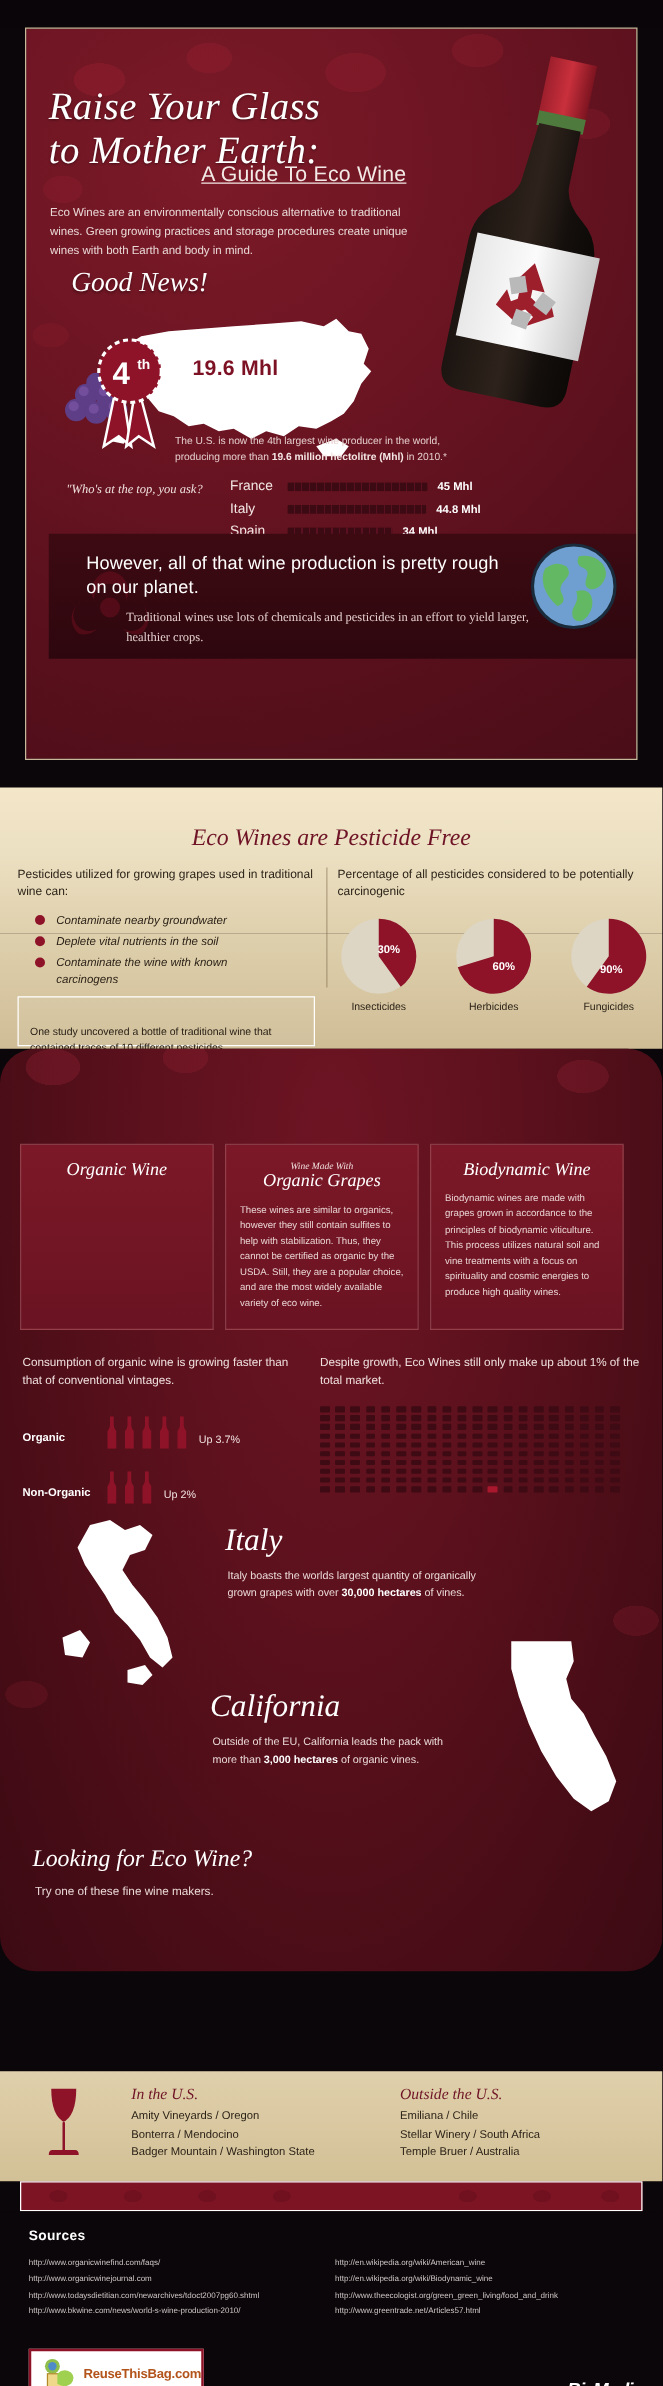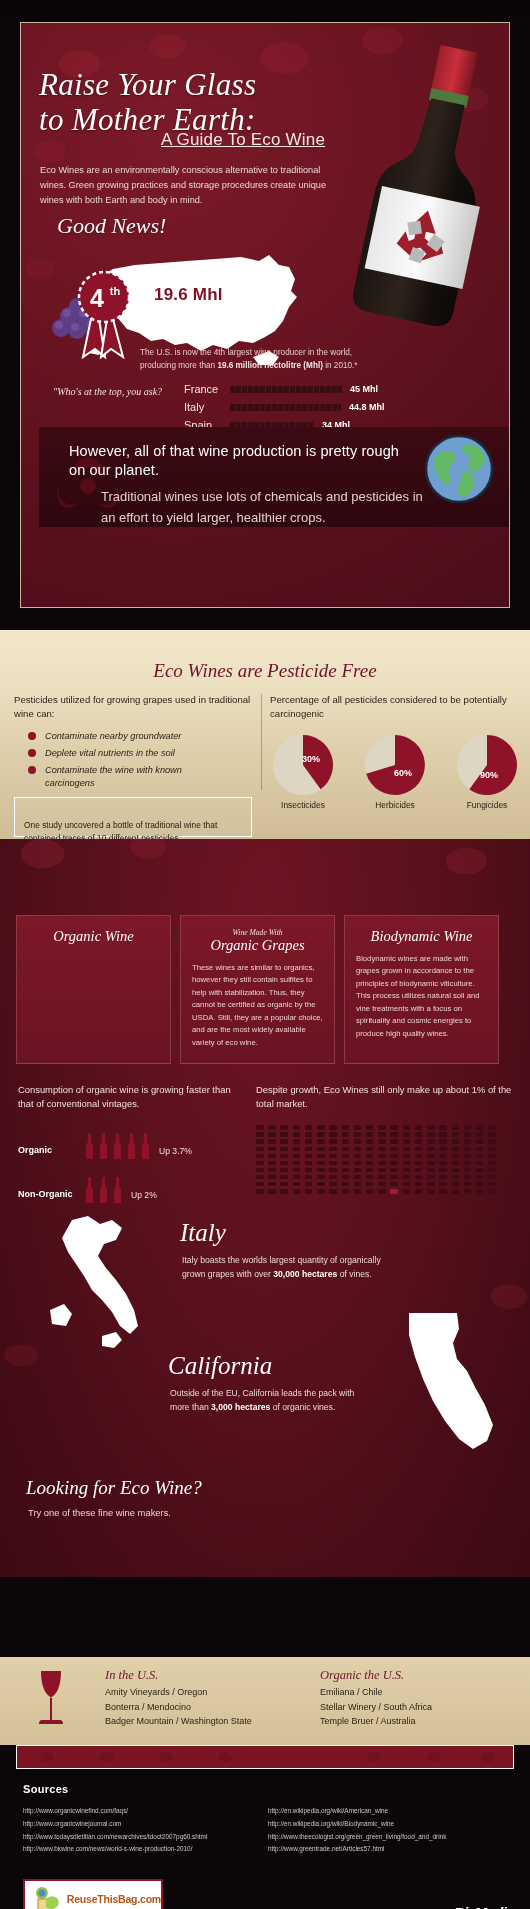--- a/index.html
+++ b/index.html
@@ -102,21 +102,21 @@
   .biohazard {
     position: absolute; left: 18px; top: 28px; width: 62px; height: 62px;
     opacity: .34;
   }
   .however-h {
     position: absolute; left: 30px; top: 15px; width: 330px;
     color: #ffffff; font-size: 14.5px; line-height: 1.28; letter-spacing: .1px;
   }
   .however-p {
     position: absolute; left: 62px; top: 60px; width: 330px;
-    color: #e4cfcd; font-size: 13px; line-height: 1.6;
+    color: #e4cfcd; font-size: 10px; line-height: 1.6; font-family: Liberation Serif, serif;
   }
   .globe { position: absolute; right: 14px; top: 6px; width: 72px; height: 72px; }
 
   
   .cream {
     position: absolute; left: 0; top: 608px; width: 530px; height: 117px;
     background: linear-gradient(180deg,#f3e6c9 0%, #ece0c2 45%, #dfd0ad 100%);
   }
   .cream2 {
     position: absolute; left: 0; top: 725px; width: 530px; height: 92px;
@@ -157,20 +157,21 @@
     display: flex; align-items: center; padding: 0 9px;
   }
   .study-box span { color: #241c12; font-size: 8.4px; line-height: 1.48; margin-top: 29px; }
 
   
   .dark-mid {
     position: absolute; left: 0; top: 817px; width: 530px; height: 738px;
     background:
       radial-gradient(ellipse at 50% 12%, #6e1423 0%, #5c111d 40%, #4a0d17 72%, #3c0a13 100%);
     overflow: hidden;
+    border-radius: 28px;
   }
   .dark-mid .vine2 {
     position: absolute; inset: 0;
     background:
       radial-gradient(ellipse 36px 24px at 8% 2%, rgba(160,35,55,.30) 0 60%, transparent 61%),
       radial-gradient(ellipse 30px 20px at 28% 1%, rgba(160,35,55,.24) 0 60%, transparent 61%),
       radial-gradient(ellipse 34px 22px at 88% 3%, rgba(160,35,55,.26) 0 60%, transparent 61%),
       radial-gradient(ellipse 30px 20px at 96% 62%, rgba(160,35,55,.22) 0 60%, transparent 61%),
       radial-gradient(ellipse 28px 18px at 4% 70%, rgba(160,35,55,.18) 0 60%, transparent 61%);
     pointer-events: none;
@@ -769,21 +770,21 @@
     <svg class="glass-ico" viewBox="0 0 32 62">
       <path d="M3,2 h26 q0,22 -11,27 v22 h10 q3,0 3,4 h-24 q0,-4 3,-4 h10 v-22 q-11,-5 -11,-27 z" fill="#8e1328"></path>
     </svg>
     <div class="mk-col a">
       <div class="mk-h">In the U.S.</div>
       <div class="mk-i">Amity Vineyards / Oregon</div>
       <div class="mk-i">Bonterra / Mendocino</div>
       <div class="mk-i">Badger Mountain / Washington State</div>
     </div>
     <div class="mk-col b">
-      <div class="mk-h">Organic the U.S.</div>
+      <div class="mk-h">Outside the U.S.</div>
       <div class="mk-i">Emiliana / Chile</div>
       <div class="mk-i">Stellar Winery / South Africa</div>
       <div class="mk-i">Temple Bruer / Australia</div>
     </div>
   </div>
 
   <div class="maroon-strip"></div>
 
   <div class="footer">
     <div class="src-h">Sources</div>

